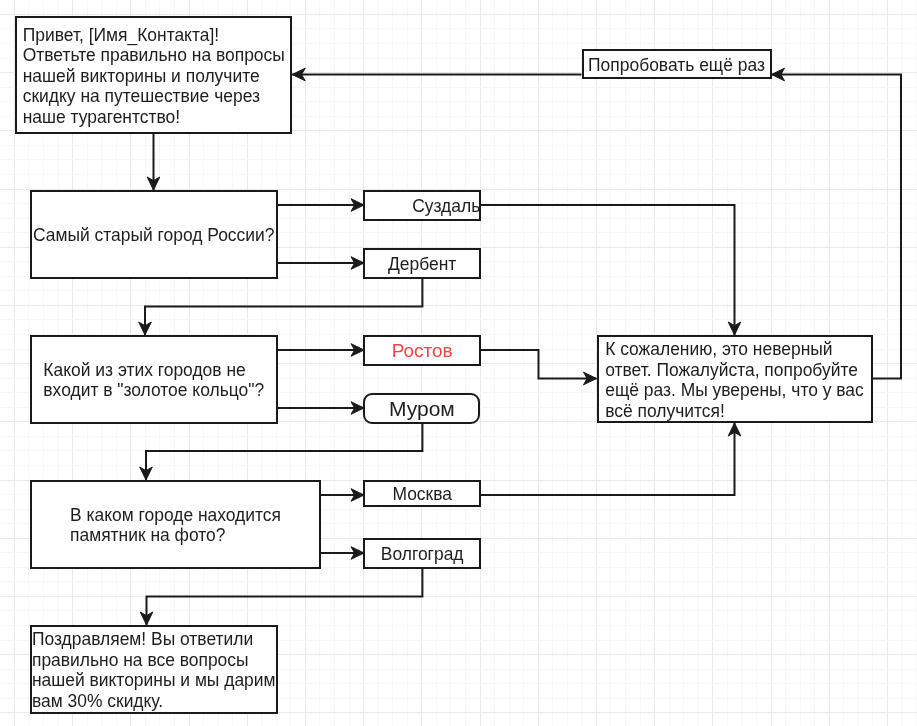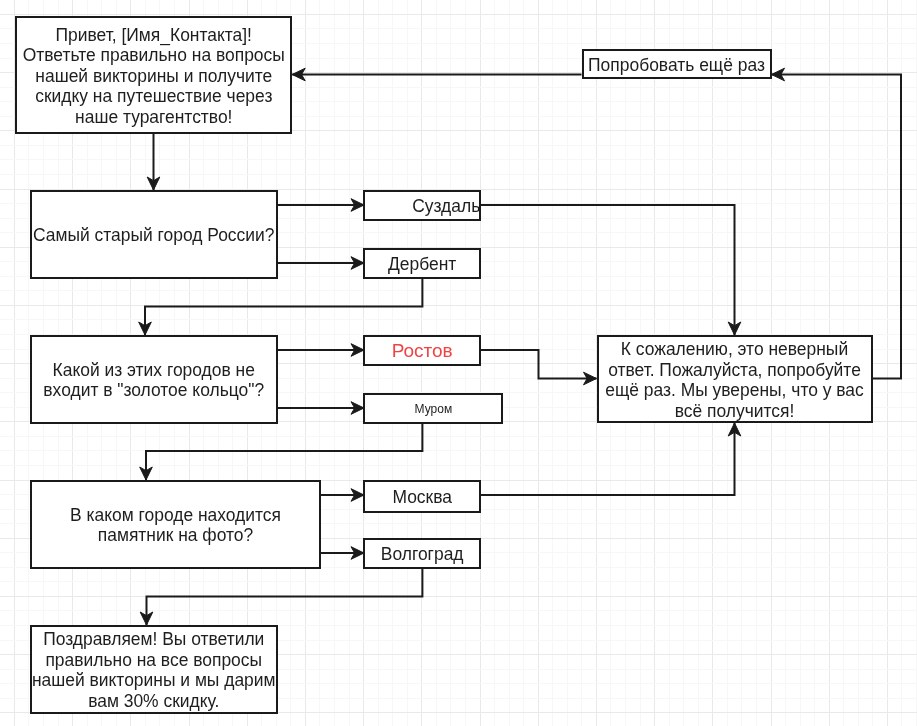--- a/index.html
+++ b/index.html
@@ -5,21 +5,21 @@
 <style>
   html,body{margin:0;padding:0;}
   body{width:917px;height:726px;overflow:hidden;background:#ffffff;
        font-family:"Liberation Sans",sans-serif;
        -webkit-font-smoothing:antialiased;}
   #canvas{position:relative;width:917px;height:726px;background:#ffffff;}
   #grid,#edges{position:absolute;left:0;top:0;width:917px;height:726px;}
   .node{position:absolute;box-sizing:border-box;
         border:2px solid #1a1a1a;background:#ffffff;
         display:flex;align-items:center;justify-content:center;
-        text-align:center;font-size:17.3px;line-height:20.3px;color:#1e1e1e;}
+        text-align:left;font-size:17.3px;line-height:20.3px;color:#1e1e1e;}
   .node .label{display:block;white-space:pre;}
 </style>
 </head>
 <body>
 
 <div id="canvas">
   <svg id="grid" width="917" height="726" viewBox="0 0 917 726" xmlns="http://www.w3.org/2000/svg">
       <line x1="-0.15000000000000036" y1="0" x2="-0.15000000000000036" y2="726" stroke="#f7f7f7" stroke-width="1" shape-rendering="crispEdges"></line>
       <line x1="14.4" y1="0" x2="14.4" y2="726" stroke="#e9e9e9" stroke-width="1" shape-rendering="crispEdges"></line>
       <line x1="28.950000000000003" y1="0" x2="28.950000000000003" y2="726" stroke="#f7f7f7" stroke-width="1" shape-rendering="crispEdges"></line>
@@ -218,34 +218,34 @@
     <div class="node" style="left: 363.4px; top: 247.8px; width: 117.6px; height: 31.2px; border-width: 2px; border-color: rgb(26, 26, 26); background: rgb(255, 255, 255); color: rgb(30, 30, 30); font-size: 17.45px; line-height: 20.5px;">
       <span class="label" style="transform: translate3d(0px, 1.2px, 0px);">Дербент</span>
     </div>
     <div class="node" style="left: 30px; top: 335px; width: 247.5px; height: 88.5px; border-width: 2px; border-color: rgb(26, 26, 26); background: rgb(255, 255, 255); color: rgb(30, 30, 30); font-size: 17.45px; line-height: 20.5px;">
       <span class="label" style="transform: translate3d(0px, 1.2px, 0px);">Какой из этих городов не
 входит в "золотое кольцо"?</span>
     </div>
     <div class="node" style="left: 363.4px; top: 334.8px; width: 117.6px; height: 31.2px; border-width: 2px; border-color: rgb(26, 26, 26); background: rgb(255, 255, 255); color: #ef4444; font-size: 19px; line-height: 20.5px;">
       <span class="label" style="transform: translate3d(0px, 1.2px, 0px);">Ростов</span>
     </div>
-    <div class="node" style="left: 363.4px; top: 392.8px; width: 140px; height: 31.2px; border-width: 2px; border-color: rgb(26, 26, 26); background: rgb(255, 255, 255); color: rgb(30, 30, 30); font-size: 12px; line-height: 20.5px;">
+    <div class="node" style="left: 363.4px; top: 392.8px; width: 117px; height: 31.2px; border-width: 2px; border-color: rgb(26, 26, 26); background: rgb(255, 255, 255); color: rgb(30, 30, 30); font-size: 21px; line-height: 20.5px; border-radius: 9px;">
       <span class="label" style="transform: translate3d(0px, 1.2px, 0px);">Муром</span>
     </div>
     <div class="node" style="left: 596.5px; top: 335px; width: 276px; height: 88px; border-width: 2px; border-color: rgb(26, 26, 26); background: rgb(255, 255, 255); color: rgb(30, 30, 30); font-size: 17.45px; line-height: 20.5px;">
       <span class="label" style="transform: translate3d(0px, 1.2px, 0px);">К сожалению, это неверный
 ответ. Пожалуйста, попробуйте
 ещё раз. Мы уверены, что у вас
 всё получится!</span>
     </div>
     <div class="node" style="left: 30px; top: 480px; width: 291px; height: 88.5px; border-width: 2px; border-color: rgb(26, 26, 26); background: rgb(255, 255, 255); color: rgb(30, 30, 30); font-size: 17.45px; line-height: 20.5px;">
       <span class="label" style="transform: translate3d(0px, 1.2px, 0px);">В каком городе находится
 памятник на фото?</span>
     </div>
-    <div class="node" style="left: 363.4px; top: 479.8px; width: 117.6px; height: 33px; border-width: 2px; border-color: rgb(26, 26, 26); background: rgb(255, 255, 255); color: rgb(30, 30, 30); font-size: 17.45px; line-height: 20.5px;">
+    <div class="node" style="left: 363.4px; top: 479.8px; width: 117.6px; height: 27px; border-width: 2px; border-color: rgb(26, 26, 26); background: rgb(255, 255, 255); color: rgb(30, 30, 30); font-size: 17.45px; line-height: 20.5px;">
       <span class="label" style="transform: translate3d(0px, 1.2px, 0px);">Москва</span>
     </div>
     <div class="node" style="left: 363.4px; top: 537.8px; width: 117.6px; height: 31.2px; border-width: 2px; border-color: rgb(26, 26, 26); background: rgb(255, 255, 255); color: rgb(30, 30, 30); font-size: 17.45px; line-height: 20.5px;">
       <span class="label" style="transform: translate3d(0px, 1.2px, 0px);">Волгоград</span>
     </div>
     <div class="node" style="left: 30px; top: 624.8px; width: 247.5px; height: 89.2px; border-width: 2px; border-color: rgb(26, 26, 26); background: rgb(255, 255, 255); color: rgb(30, 30, 30); font-size: 17.45px; line-height: 20.5px;">
       <span class="label" style="transform: translate3d(0px, 1.2px, 0px);">Поздравляем! Вы ответили
 правильно на все вопросы
 нашей викторины и мы дарим
 вам 30% скидку.</span>

